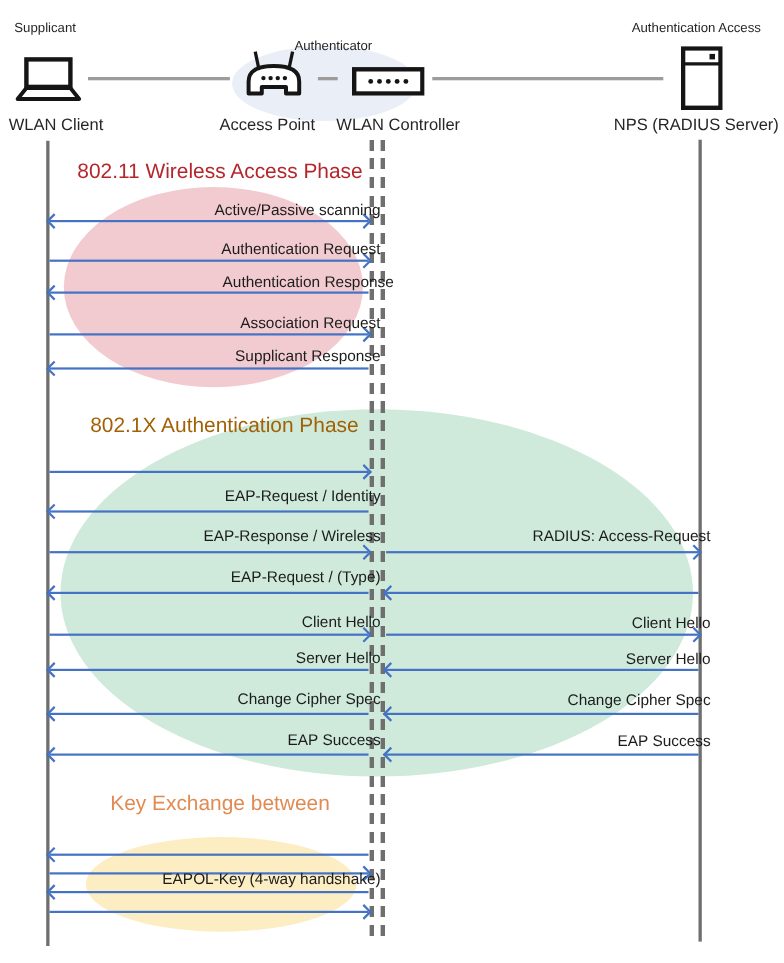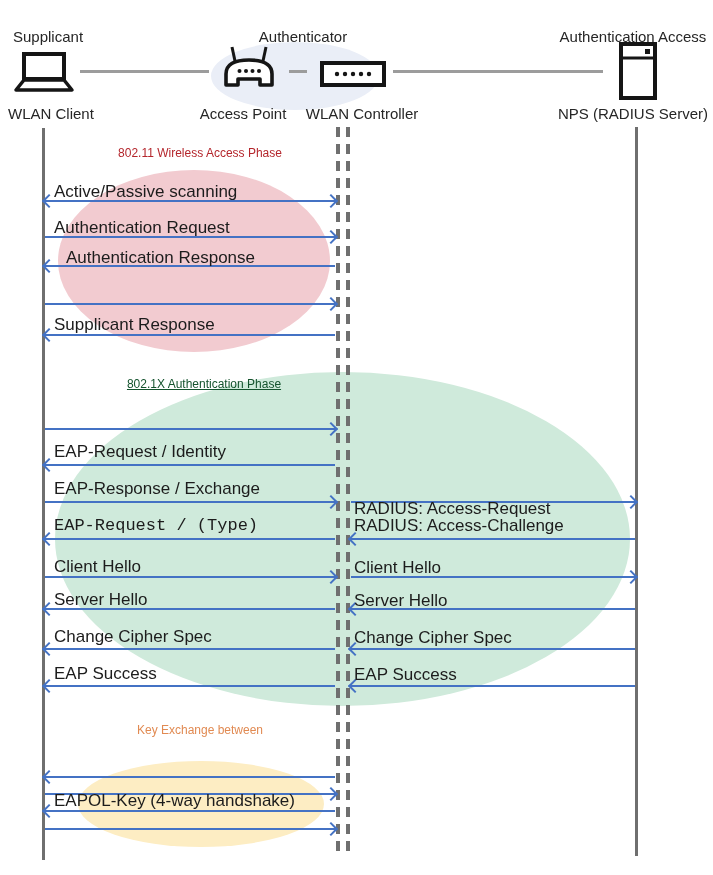--- a/index.html
+++ b/index.html
@@ -14,29 +14,29 @@
     position:relative;width:713px;height:875px;background:#ffffff;overflow:hidden;
     font-family:"Liberation Sans", sans-serif;color:var(--ink);
   }
   .ellipse{position:absolute;border-radius:50%;z-index:0;}
   .lifeline{position:absolute;width:3px;background:var(--life);z-index:1;}
   .lifeline-dashed{
     position:absolute;width:3.5px;z-index:2;
     background:repeating-linear-gradient(180deg,var(--life) 0 10px,transparent 10px 17px);
   }
   .connector{position:absolute;top:70px;height:3px;background:var(--conn);z-index:1;}
-  .role-label{position:absolute;top:28px;font-size:15px;color:#262626;white-space:nowrap;z-index:3;}
+  .role-label{position:absolute;top:18px;font-size:12px;color:#262626;white-space:nowrap;z-index:3;}
   .entity-label{position:absolute;top:105px;font-size:15px;color:#262626;white-space:nowrap;z-index:3;}
   .centered{text-align:center;}
   .icon{position:absolute;z-index:3;}
-  .phase-title{position:absolute;width:292px;text-align:center;font-size:12px;z-index:4;white-space:nowrap;}
+  .phase-title{position:absolute;width:292px;text-align:center;font-size:19px;z-index:4;white-space:nowrap;}
   .phase-wireless{color:#b4262c;}
-  .phase-dot1x{color:#14532d;text-decoration:underline;}
+  .phase-dot1x{color:#a16207;}
   .phase-key{color:#e18a52;line-height:19px;white-space:normal;text-align:center;}
-  .mlabel{position:absolute;width:292px;text-align:left;font-size:17px;color:var(--ink);z-index:4;white-space:nowrap;}
+  .mlabel{position:absolute;width:292px;text-align:right;font-size:14px;color:var(--ink);z-index:4;white-space:nowrap;}
   .arrow{position:absolute;height:13px;z-index:3;}
   .arrow .shaft{position:absolute;left:1px;right:1px;top:5px;height:2.4px;background:var(--arrow);}
   .arrow i{position:absolute;top:1px;width:8px;height:8px;border:2.4px solid var(--arrow);border-right:none;border-bottom:none;}
   .arrow .hl{left:0;transform:rotate(-45deg);}
   .arrow .hr{right:0;transform:rotate(135deg);}
 </style>
 </head>
 <body>
 
 <div id="canvas">
@@ -49,21 +49,21 @@
   <div class="lifeline" style="left:42px;top:128px;height:732px;"></div>
   <div class="lifeline-dashed" style="left:336px;top:127px;height:727px;"></div>
   <div class="lifeline-dashed" style="left:346px;top:127px;height:727px;"></div>
   <div class="lifeline" style="left:635px;top:127px;height:729px;"></div>
 
   <div class="connector" style="left:80px;width:129px;"></div>
   <div class="connector" style="left:289px;width:18px;"></div>
   <div class="connector" style="left:393px;width:210px;"></div>
 
   <div class="role-label" style="left:13px;">Supplicant</div>
-  <div class="role-label centered" style="left:253px;width:100px;">Authenticator</div>
+  <div class="role-label centered" style="left:253px;width:100px;margin-top:16px;">Authenticator</div>
   <div class="role-label centered" style="left:557px;width:152px;">Authentication Access</div>
 
   <svg class="icon" style="left:12px;top:51px;" width="64" height="42" viewBox="0 0 64 42">
     <rect x="12" y="3" width="40" height="25" fill="#ffffff" stroke="#151515" stroke-width="4"></rect>
     <path d="M4 39 L12 29 H52 L60 39 Z" fill="#ffffff" stroke="#151515" stroke-width="3.5" stroke-linejoin="round"></path>
   </svg>
 
   <svg class="icon" style="left:220px;top:44px;" width="58" height="48" viewBox="0 0 58 48">
     <path d="M15 17 L12 3" stroke="#151515" stroke-width="3" fill="none"></path>
     <path d="M43 17 L46 3" stroke="#151515" stroke-width="3" fill="none"></path>
@@ -96,32 +96,32 @@
 
   <div class="phase-title phase-wireless" style="left:54px;top:146px;">802.11 Wireless Access Phase</div>
   <div class="phase-title phase-dot1x" style="left:58px;top:377px;">802.1X Authentication Phase</div>
   <div class="phase-title phase-key" style="left:54px;top:721px;">
     <span>Key Exchange between</span><br>
   </div>
 
   <div class="mlabel" style="left:54px;top:182px;">Active/Passive scanning</div>
   <div class="mlabel" style="left:54px;top:218px;">Authentication Request</div>
   <div class="mlabel" style="left:66px;top:248px;">Authentication Response</div>
+  <div class="mlabel" style="left:54px;top:285px;">Association Request</div>
   <div class="mlabel" style="left:54px;top:315px;">Supplicant Response</div>
   <div class="mlabel" style="left:54px;top:442px;">EAP-Request / Identity</div>
-  <div class="mlabel" style="left:54px;top:479px;">EAP-Response / Exchange</div>
-  <div class="mlabel" style="left:54px;top:516px;font-family:Liberation Mono, monospace;">EAP-Request / (Type)</div>
+  <div class="mlabel" style="left:54px;top:479px;">EAP-Response / Wireless</div>
+  <div class="mlabel" style="left:54px;top:516px;">EAP-Request / (Type)</div>
   <div class="mlabel" style="left:54px;top:557px;">Client Hello</div>
   <div class="mlabel" style="left:54px;top:590px;">Server Hello</div>
   <div class="mlabel" style="left:54px;top:627px;">Change Cipher Spec</div>
   <div class="mlabel" style="left:54px;top:664px;">EAP Success</div>
   <div class="mlabel" style="left:54px;top:791px;">EAPOL-Key (4-way handshake)</div>
 
-  <div class="mlabel" style="left:354px;top:499px;">RADIUS: Access-Request</div>
-  <div class="mlabel" style="left:354px;top:516px;">RADIUS: Access-Challenge</div>
+  <div class="mlabel" style="left:354px;top:479px;">RADIUS: Access-Request</div>
   <div class="mlabel" style="left:354px;top:558px;">Client Hello</div>
   <div class="mlabel" style="left:354px;top:591px;">Server Hello</div>
   <div class="mlabel" style="left:354px;top:628px;">Change Cipher Spec</div>
   <div class="mlabel" style="left:354px;top:665px;">EAP Success</div>
 
   <div class="arrow both" style="left:44px;top:195px;width:292px;">
       <span class="shaft"></span>
       <i class="hl"></i>
       <i class="hr"></i>
     </div>

